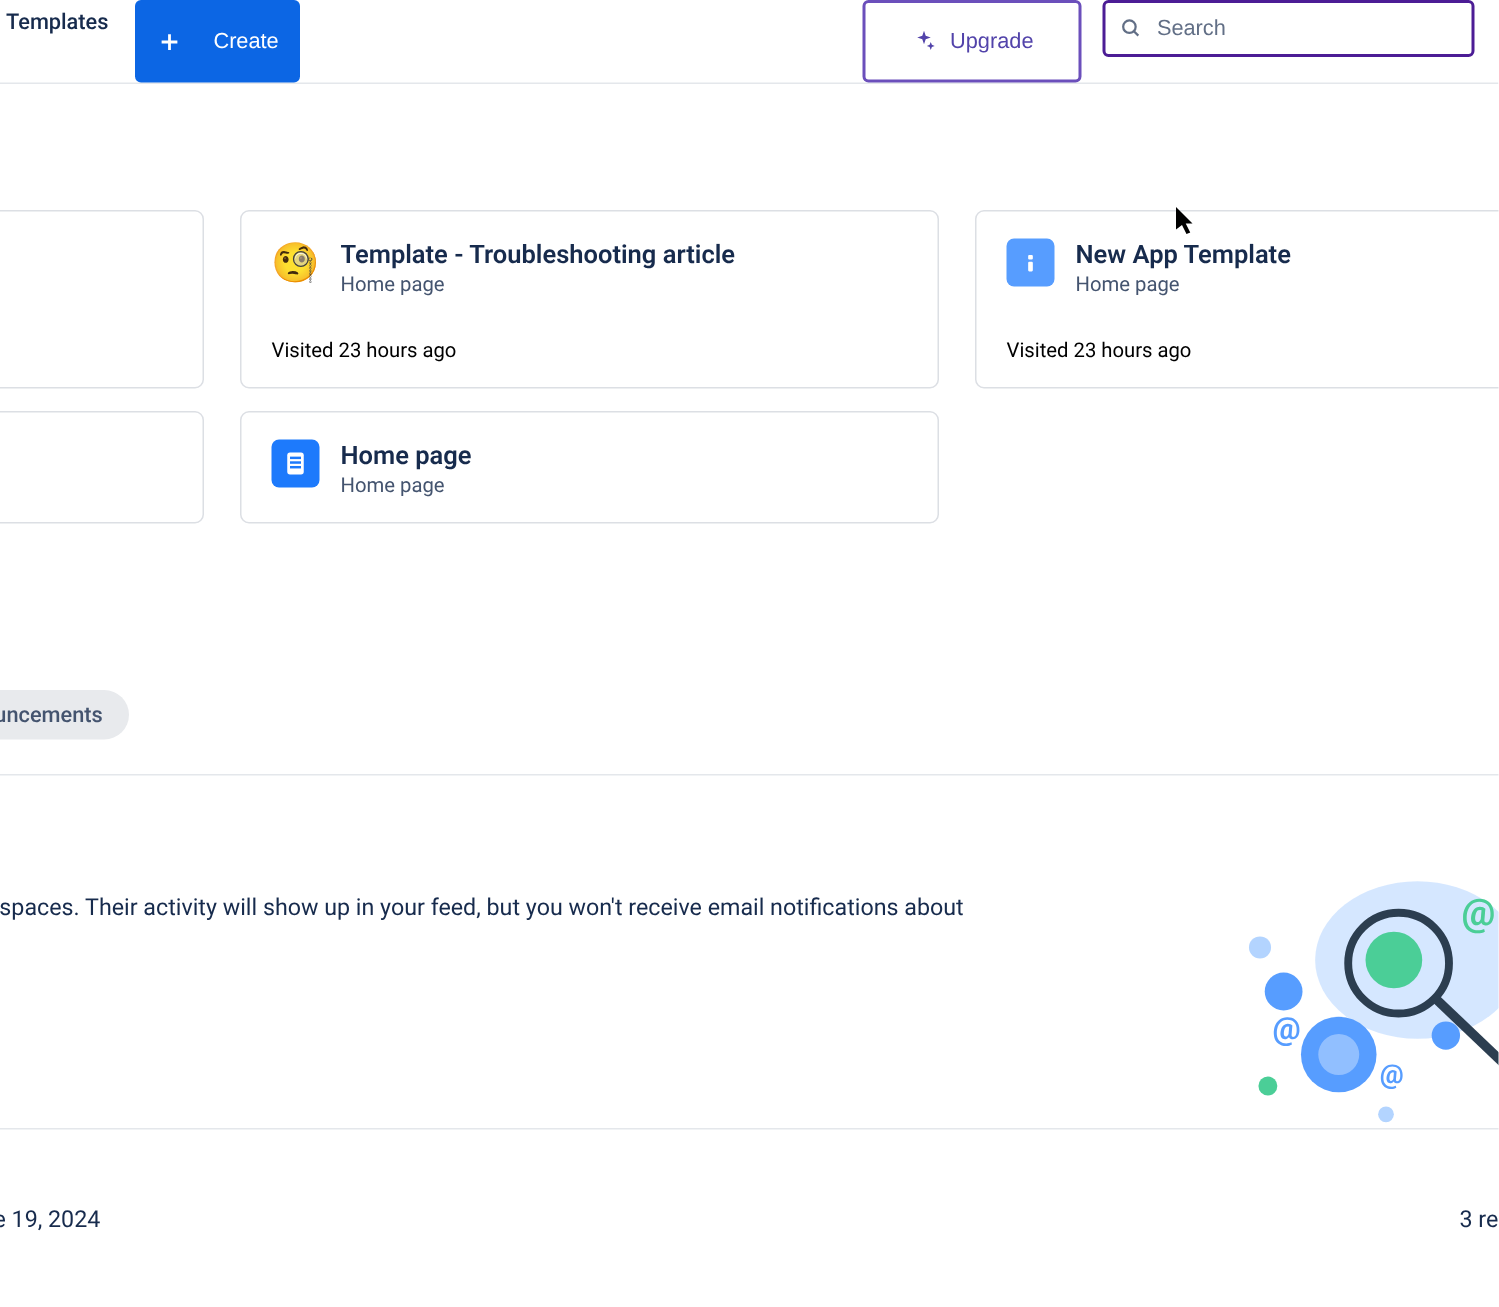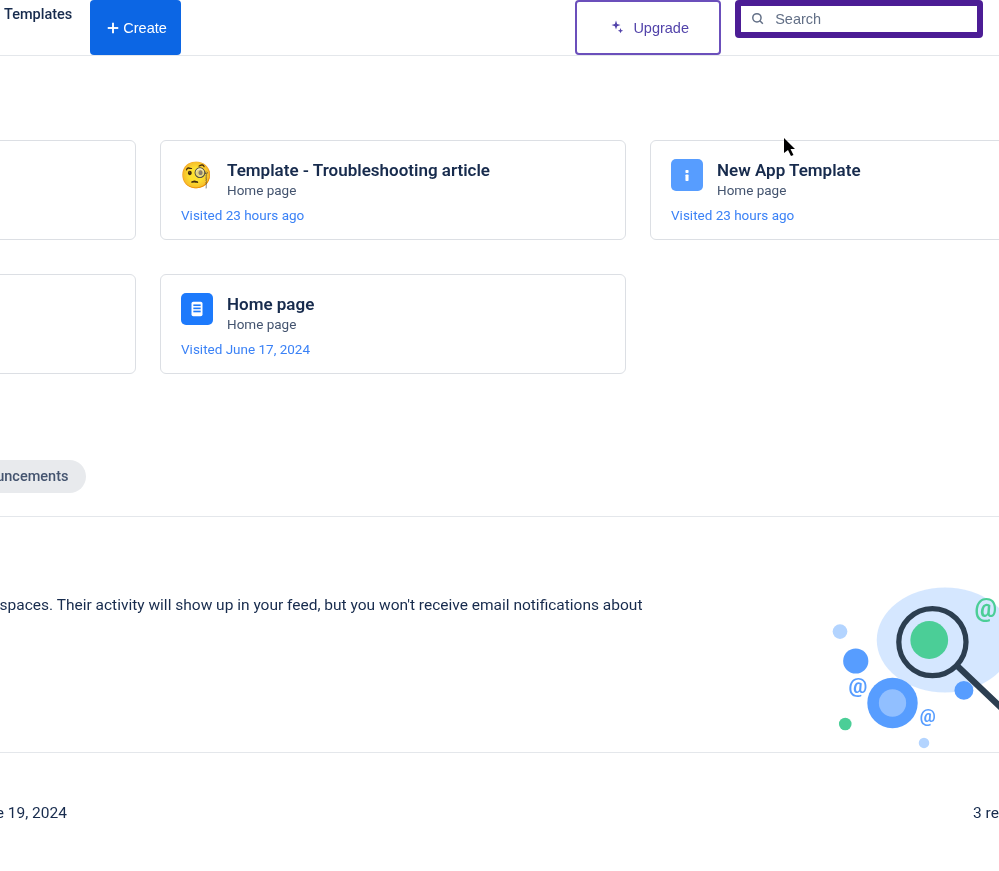--- a/index.html
+++ b/index.html
@@ -22,21 +22,21 @@
     .nav-link {
       color: #172b4d;
       font-size: 14.5px;
       font-weight: 500;
       padding: 6px 4px;
       cursor: pointer;
     }
     .create-btn {
       display: inline-flex;
       align-items: center;
-      gap: 1px;
+      gap: 20px;
       background: #0c66e4;
       color: #fff;
       border: none;
       border-radius: 4px;
       font-size: 14.5px;
       font-weight: 500;
       padding: 7px 14px;
       cursor: pointer;
     }
     .create-btn svg { width: 18px; height: 18px; flex: none; }
@@ -53,21 +53,21 @@
       border-radius: 4px;
       padding: 6px 30px;
       cursor: pointer;
     }
     .upgrade-btn svg { width: 18px; height: 18px; }
     .search-box {
       display: inline-flex;
       align-items: center;
       width: 248px;
       height: 38px;
-      border: 6px solid #4c1d95;
+      border: 2px solid #4c1d95;
       border-radius: 4px;
       padding: 0 10px;
       gap: 10px;
     }
     .search-box svg { width: 16px; height: 16px; color: #626f86; }
     .search-box input {
       border: none;
       outline: none;
       font-size: 14.5px;
       color: #172b4d;
@@ -108,23 +108,23 @@
       font-weight: 600;
       color: #172b4d;
       line-height: 1.3;
       margin-bottom: 1px;
     }
     .card-subtitle {
       font-size: 13.5px;
       color: #44546f;
     }
     .card-footer {
-      margin-top: 9px;
+      margin-top: 28px;
       font-size: 13.5px;
-      color: #3b82f6;
+      color: #000000;
     }
 
     .tab-pill {
       position: absolute;
       top: 404px;
       left: -30px;
       background: #e8eaed;
       color: #44546f;
       font-size: 14.5px;
       padding: 8px 18px;
@@ -263,21 +263,20 @@
               <rect x="8" y="7" width="8" height="1.8" fill="#1d7afc"></rect>
               <rect x="8" y="10.4" width="8" height="1.8" fill="#1d7afc"></rect>
               <rect x="8" y="13.8" width="8" height="1.8" fill="#1d7afc"></rect>
             </svg>
         </div>
         <div>
           <div class="card-title">Home page</div>
           <div class="card-subtitle">Home page</div>
         </div>
       </div>
-      <div class="card-footer">Visited June 17, 2024</div>
     </div>
   </div>
 
   <div class="tab-pill">ouncements</div>
   <div class="feed-divider"></div>
   <div class="feed-text">and spaces. Their activity will show up in your feed, but you won't receive email notifications about</div>
 
   <svg class="illustration" viewBox="0 0 200 200">
     <ellipse cx="120" cy="80" rx="65" ry="50" fill="#b3d4ff" opacity="0.55"></ellipse>
     <circle cx="70" cy="140" r="24" fill="#579dff"></circle>

